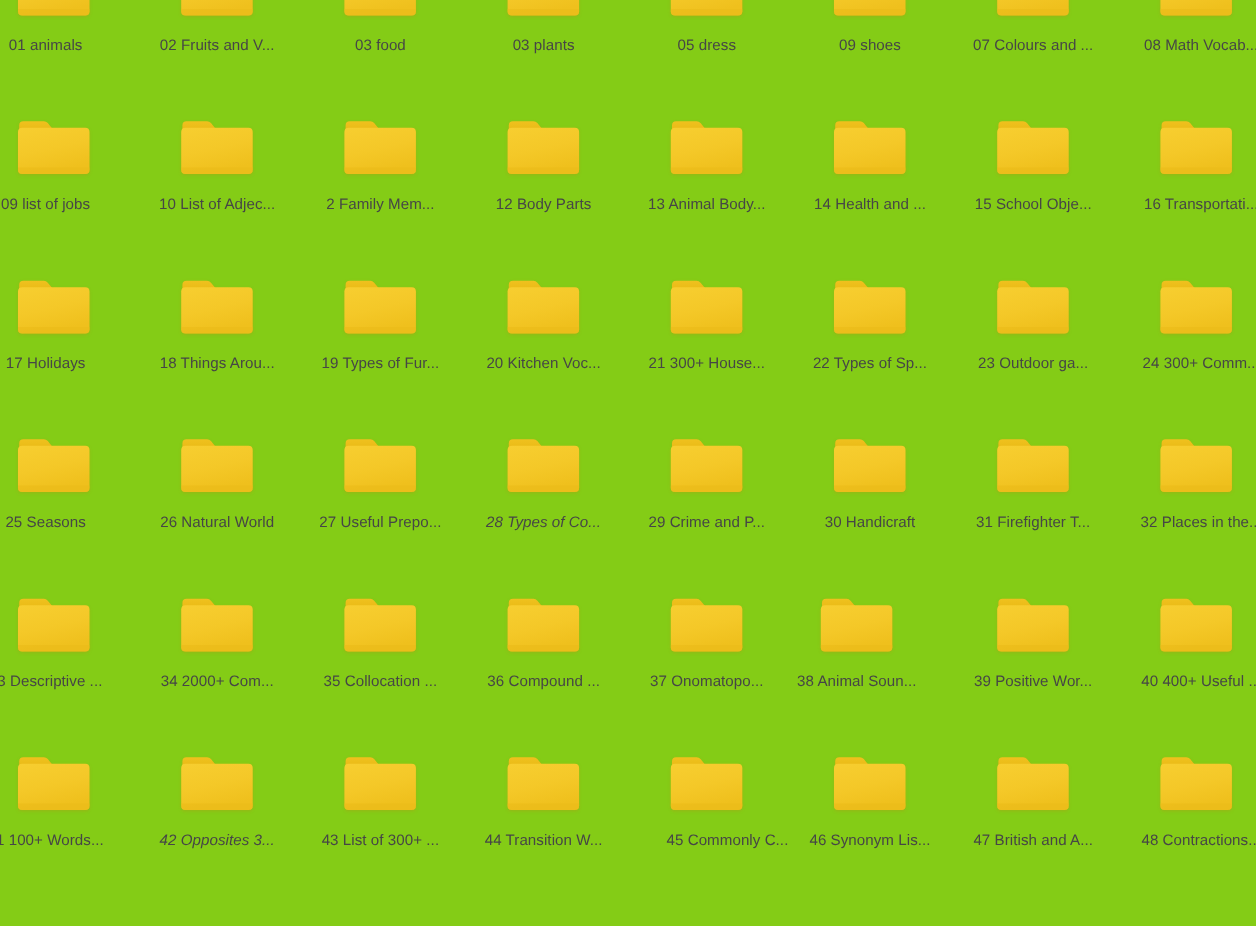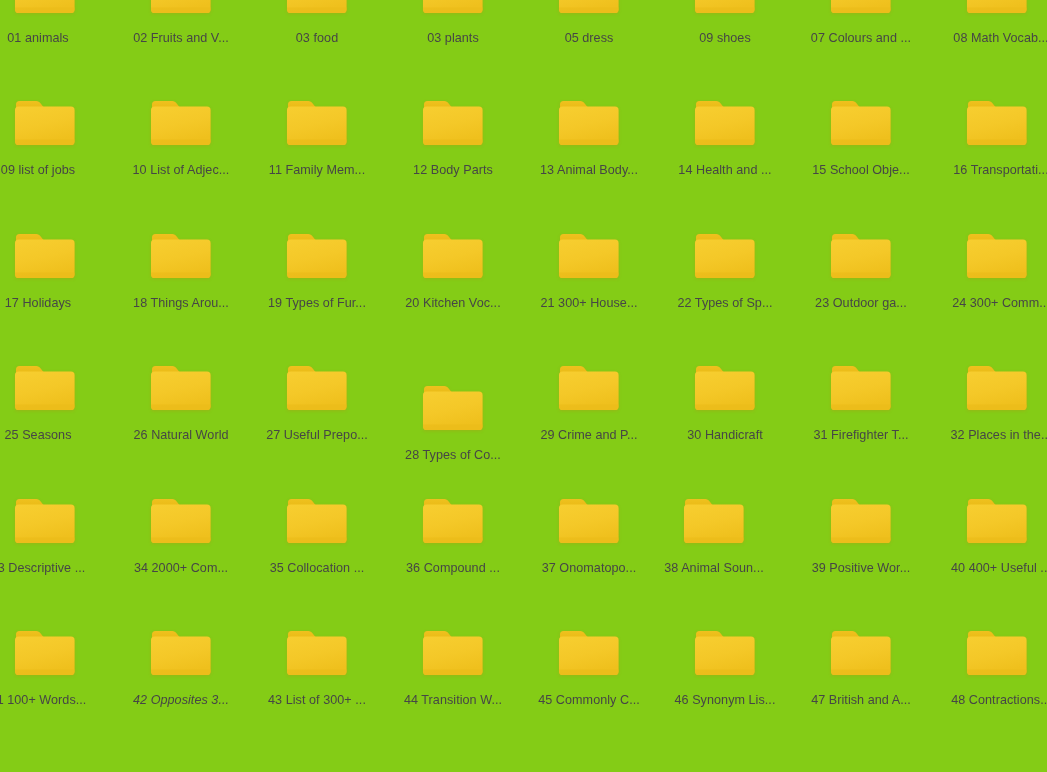--- a/index.html
+++ b/index.html
@@ -292,21 +292,21 @@
             <linearGradient id="ftab10" x1="0" y1="0" x2="0" y2="1">
               <stop offset="0" stop-color="#EFC11E"></stop>
               <stop offset="1" stop-color="#E8B814"></stop>
             </linearGradient>
           </defs>
           <path d="M4 9.5 Q4 6 7.5 6 L24.5 6 Q26.5 6 27.8 7.6 L31.5 12 L30 16 L4 16 Z" fill="url(#ftab10)"></path>
           <path d="M3 15 Q3 11.4 6.6 11.4 L59 11.4 Q62.6 11.4 62.6 15 L62.6 46.4 Q62.6 50 59 50 L6.6 50 Q3 50 3 46.4 Z" fill="url(#fbody10)"></path>
           <path d="M3 44.6 L62.6 44.6 L62.6 46.4 Q62.6 50 59 50 L6.6 50 Q3 50 3 46.4 Z" fill="#E9BA17" opacity="0.55"></path>
         </svg>
       </div>
-      <span class="file-label">11 Family Mem...</span>
+      <span class="file-label">2 Family Mem...</span>
     </div>
     <div class="file-item" style="left: 385px; top: 95px;">
       <div class="icon-wrap">
         <svg class="folder-svg" viewBox="0 0 66 58" xmlns="http://www.w3.org/2000/svg" aria-hidden="true">
           <defs>
             <linearGradient id="fbody11" x1="0" y1="0" x2="0.35" y2="1">
               <stop offset="0" stop-color="#F7CE30"></stop>
               <stop offset="0.55" stop-color="#F4C828"></stop>
               <stop offset="1" stop-color="#EFC01D"></stop>
             </linearGradient>
@@ -630,21 +630,21 @@
               <stop offset="1" stop-color="#E8B814"></stop>
             </linearGradient>
           </defs>
           <path d="M4 9.5 Q4 6 7.5 6 L24.5 6 Q26.5 6 27.8 7.6 L31.5 12 L30 16 L4 16 Z" fill="url(#ftab26)"></path>
           <path d="M3 15 Q3 11.4 6.6 11.4 L59 11.4 Q62.6 11.4 62.6 15 L62.6 46.4 Q62.6 50 59 50 L6.6 50 Q3 50 3 46.4 Z" fill="url(#fbody26)"></path>
           <path d="M3 44.6 L62.6 44.6 L62.6 46.4 Q62.6 50 59 50 L6.6 50 Q3 50 3 46.4 Z" fill="#E9BA17" opacity="0.55"></path>
         </svg>
       </div>
       <span class="file-label">27 Useful Prepo...</span>
     </div>
-    <div class="file-item" style="left: 385px; top: 380px;">
+    <div class="file-item" style="left: 385px; top: 360px; font-style: italic;">
       <div class="icon-wrap">
         <svg class="folder-svg" viewBox="0 0 66 58" xmlns="http://www.w3.org/2000/svg" aria-hidden="true">
           <defs>
             <linearGradient id="fbody27" x1="0" y1="0" x2="0.35" y2="1">
               <stop offset="0" stop-color="#F7CE30"></stop>
               <stop offset="0.55" stop-color="#F4C828"></stop>
               <stop offset="1" stop-color="#EFC01D"></stop>
             </linearGradient>
             <linearGradient id="ftab27" x1="0" y1="0" x2="0" y2="1">
               <stop offset="0" stop-color="#EFC11E"></stop>
@@ -987,21 +987,21 @@
               <stop offset="1" stop-color="#E8B814"></stop>
             </linearGradient>
           </defs>
           <path d="M4 9.5 Q4 6 7.5 6 L24.5 6 Q26.5 6 27.8 7.6 L31.5 12 L30 16 L4 16 Z" fill="url(#ftab43)"></path>
           <path d="M3 15 Q3 11.4 6.6 11.4 L59 11.4 Q62.6 11.4 62.6 15 L62.6 46.4 Q62.6 50 59 50 L6.6 50 Q3 50 3 46.4 Z" fill="url(#fbody43)"></path>
           <path d="M3 44.6 L62.6 44.6 L62.6 46.4 Q62.6 50 59 50 L6.6 50 Q3 50 3 46.4 Z" fill="#E9BA17" opacity="0.55"></path>
         </svg>
       </div>
       <span class="file-label">44 Transition W...</span>
     </div>
-    <div class="file-item" style="left: 521px; top: 625px;">
+    <div class="file-item" style="left: 521px; top: 625px; text-align: right;">
       <div class="icon-wrap">
         <svg class="folder-svg" viewBox="0 0 66 58" xmlns="http://www.w3.org/2000/svg" aria-hidden="true">
           <defs>
             <linearGradient id="fbody44" x1="0" y1="0" x2="0.35" y2="1">
               <stop offset="0" stop-color="#F7CE30"></stop>
               <stop offset="0.55" stop-color="#F4C828"></stop>
               <stop offset="1" stop-color="#EFC01D"></stop>
             </linearGradient>
             <linearGradient id="ftab44" x1="0" y1="0" x2="0" y2="1">
               <stop offset="0" stop-color="#EFC11E"></stop>

